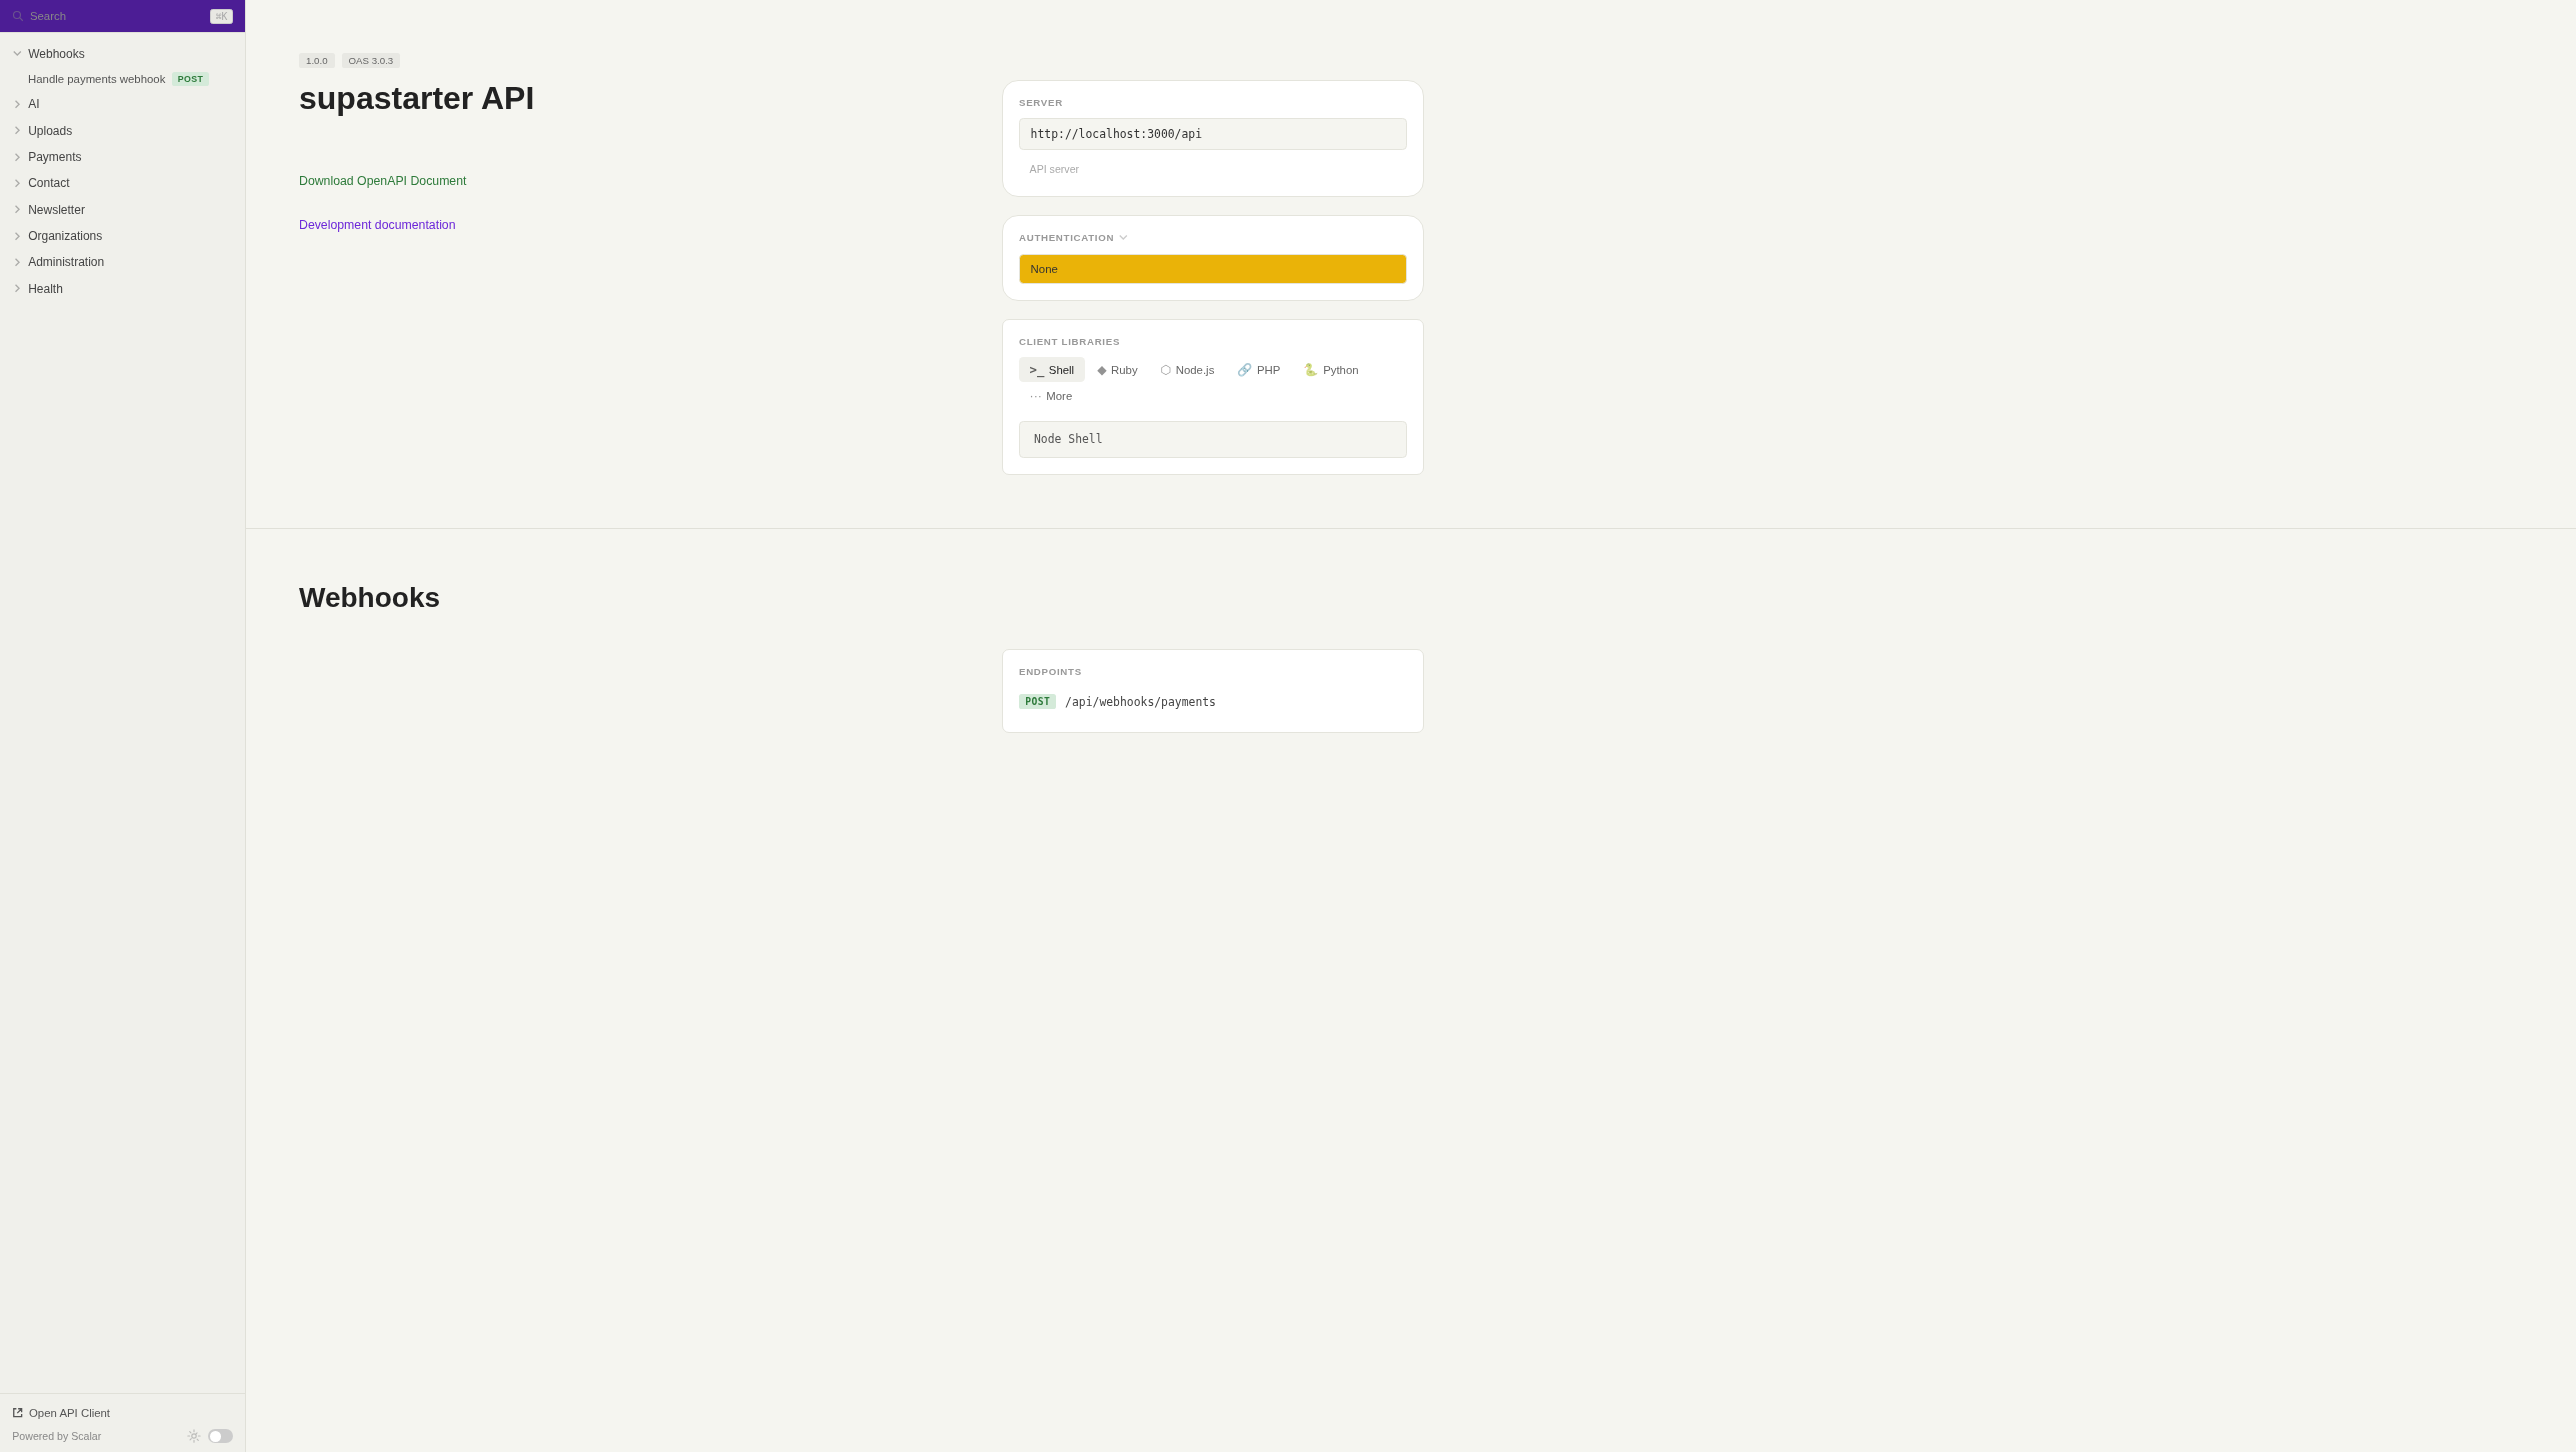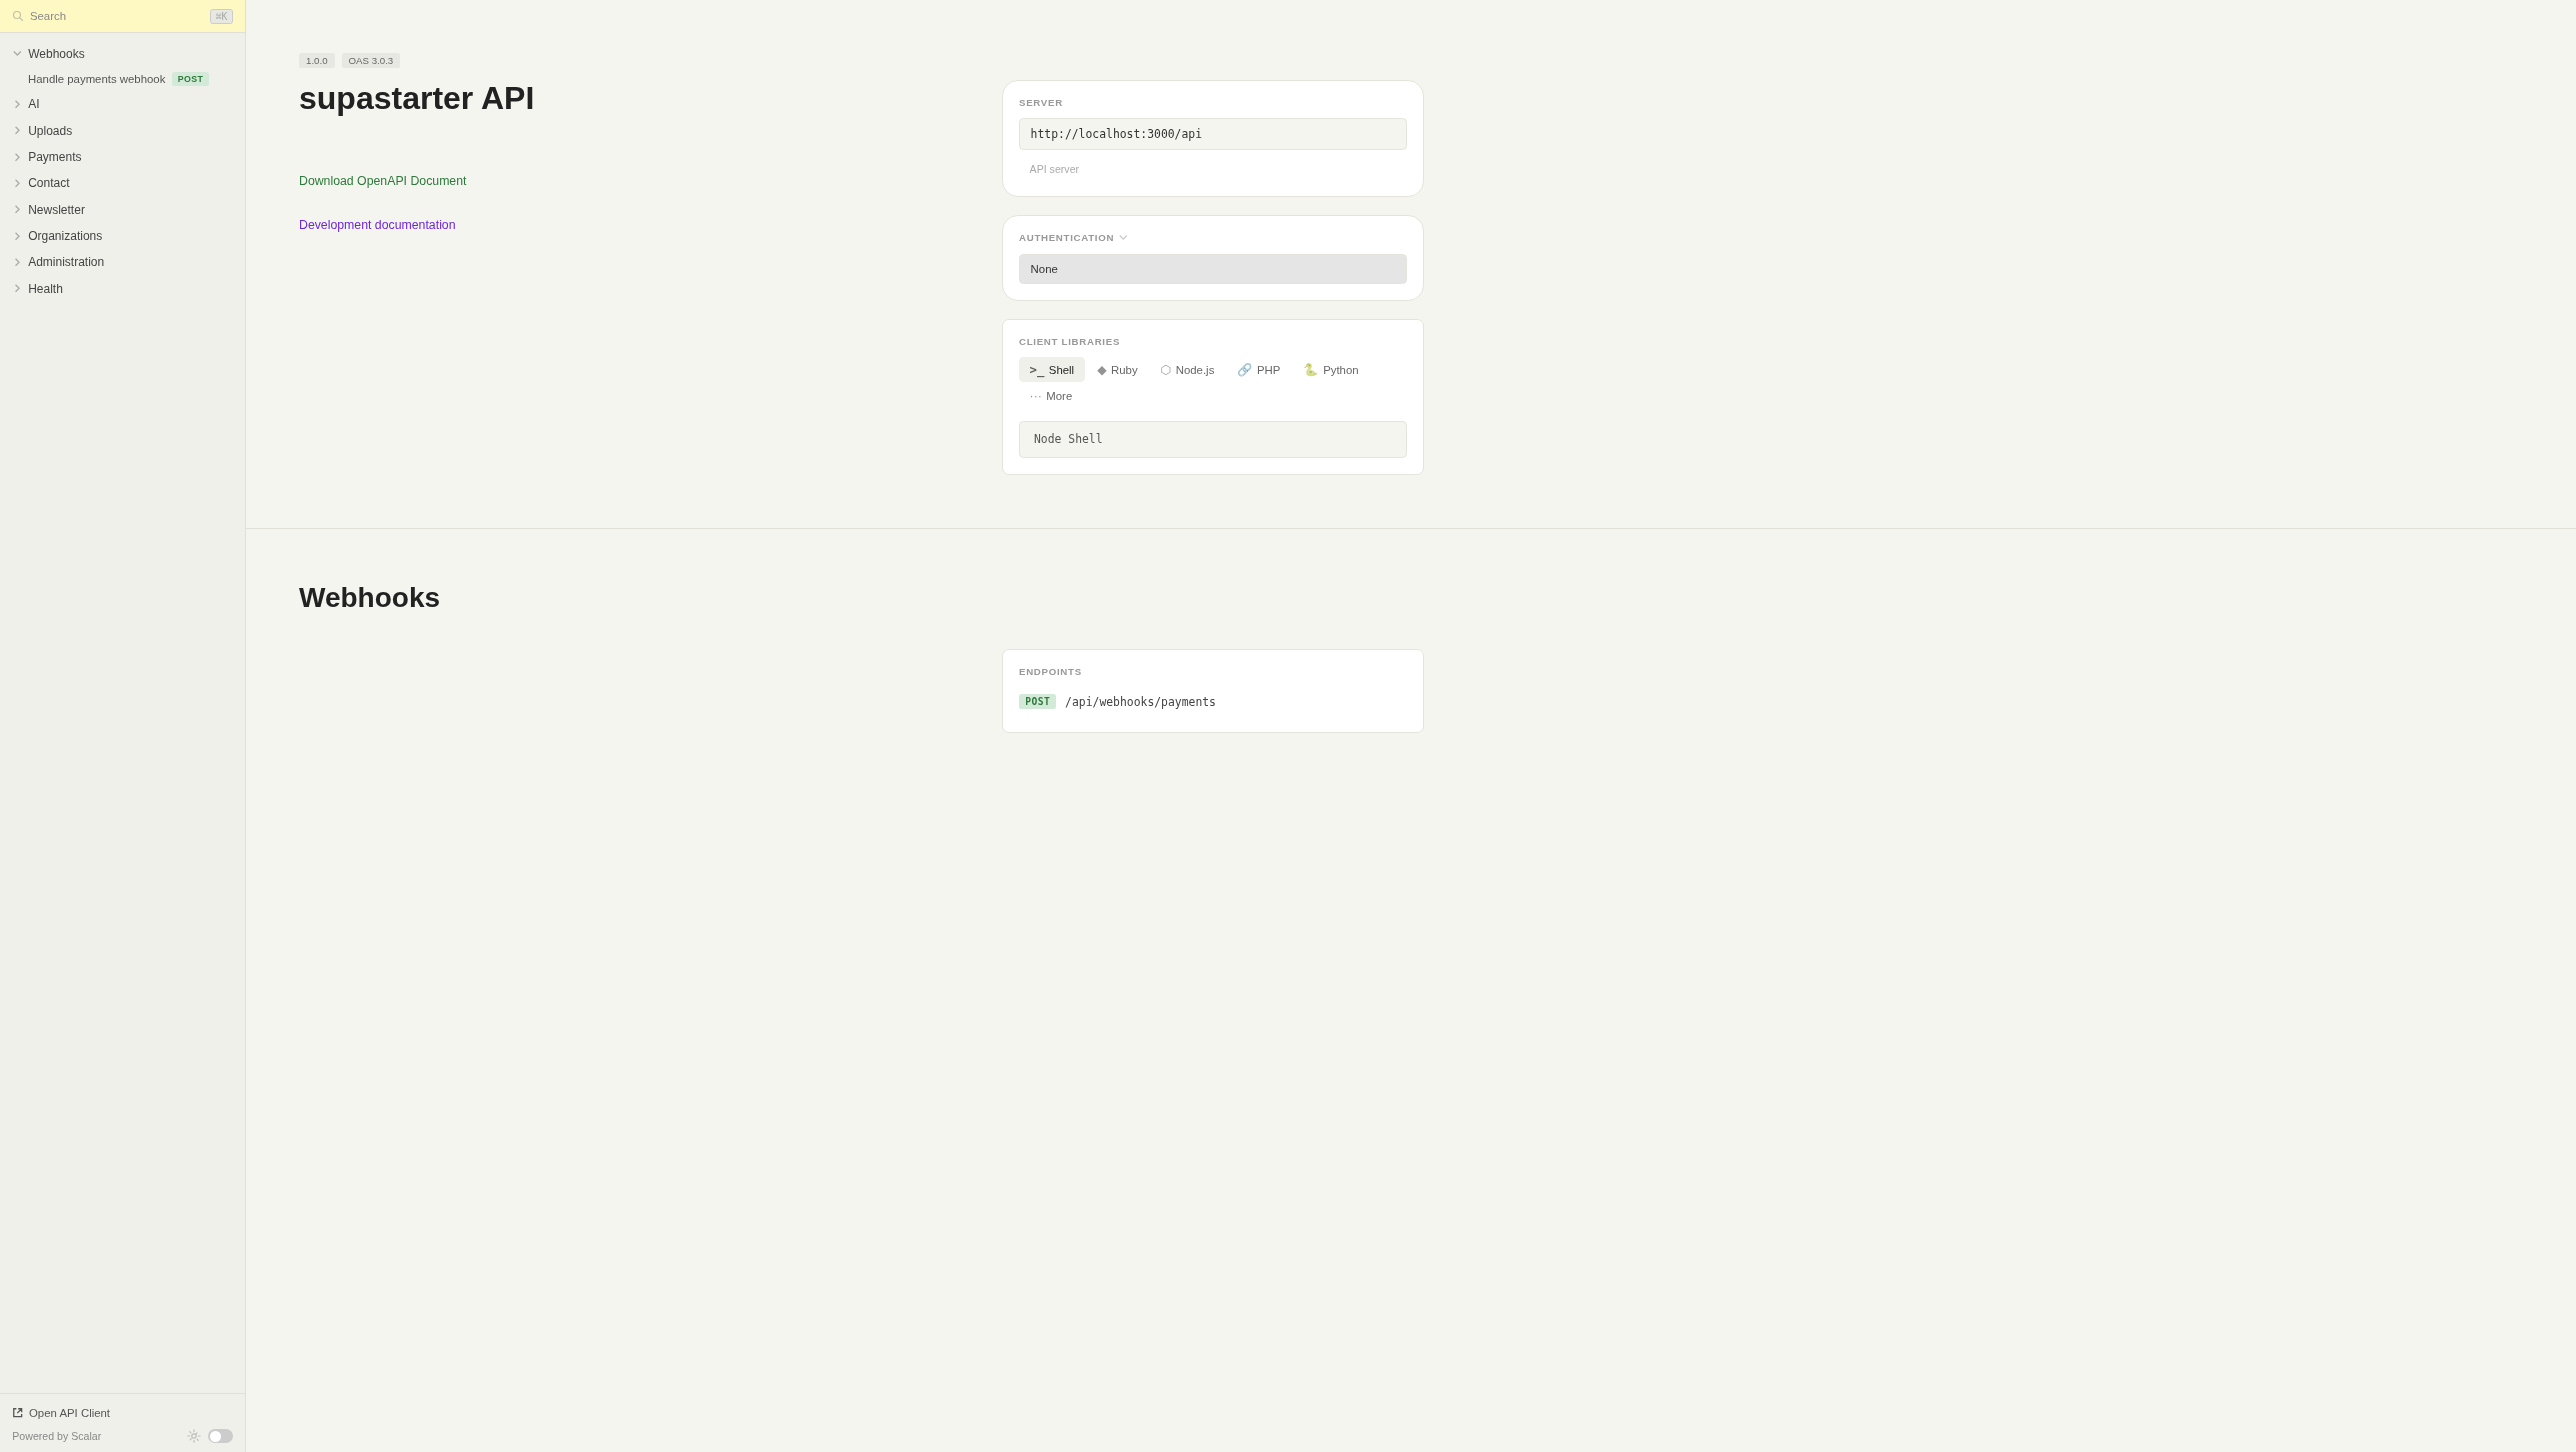--- a/index.html
+++ b/index.html
@@ -23,21 +23,21 @@
       flex-direction: column;
       height: 100vh;
       overflow: hidden;
     }
     .search-bar {
       display: flex;
       align-items: center;
       justify-content: space-between;
       padding: 8.8px 12.3px;
       border-bottom: 0.9px solid #e0e0d8;
-      background: #fef9c3;
+      background: #4c1d95;
       text-align: center;
     }
     .search-bar-left {
       display: flex;
       align-items: center;
       gap: 5.3px;
       color: #888;
       font-size: 11.4px;
     }
     .search-icon-svg {
@@ -241,21 +241,21 @@
       letter-spacing: 0.7px;
       text-transform: uppercase;
     }
     .auth-chevron {
       width: 10.6px; height: 10.6px;
       opacity: 0.5;
     }
     .auth-value {
       font-size: 11.4px;
       color: #333;
-      background: #e5e5e5;
+      background: #eab308;
       border: 0.9px solid #e4e4dc;
       border-radius: 4.4px;
       padding: 8px 10.6px;
       width: 100%;
     }
     .client-libraries-card {
       background: #fff;
       border: 0.9px solid #e4e4dc;
       border-radius: 7px;
       padding: 16px;

